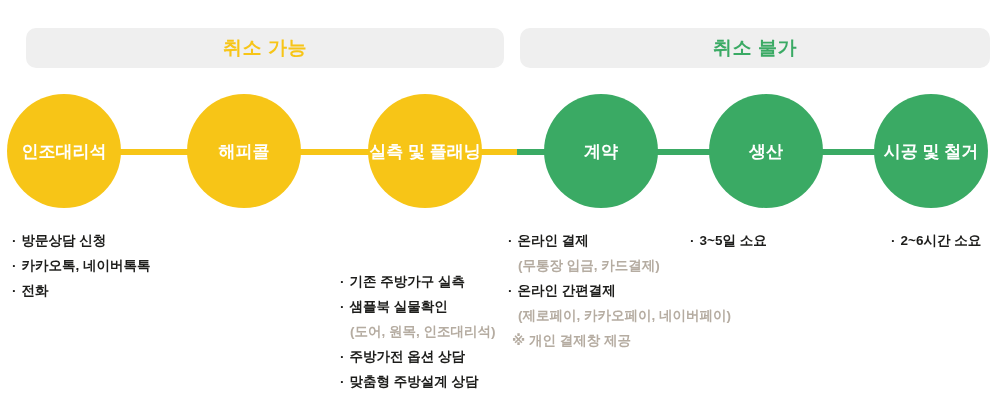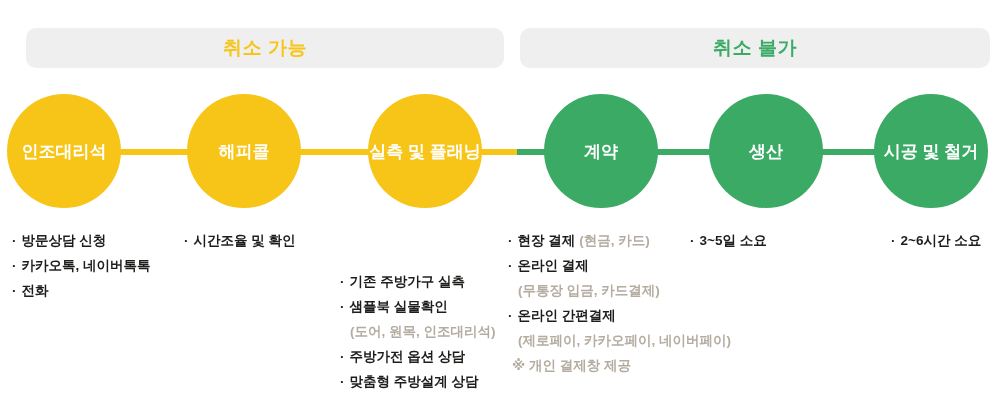--- a/index.html
+++ b/index.html
@@ -71,41 +71,37 @@
   </div>
   <ul class="list l1">
     <li><span class="dot">·</span><span>방문상담 신청</span></li>
     <li><span class="dot">·</span><span>카카오톡, 네이버톡톡</span></li>
     <li><span class="dot">·</span><span>전화</span></li>
   </ul>
 
   <div class="circle circle-y c2">
     <span>해피콜</span>
   </div>
-  <ul class="list l2">
-    <li><span class="dot">·</span><span>시간조율 및 확인</span></li>
-  </ul>
 
   <div class="circle circle-y c3">
     <span>실측 및 플래닝</span>
   </div>
   <ul class="list l3">
     <li><span class="dot">·</span><span>기존 주방가구 실측</span></li>
     <li><span class="dot">·</span><span>샘플북 실물확인</span></li>
     <li class="note"><span>(도어, 원목, 인조대리석)</span></li>
     <li><span class="dot">·</span><span>주방가전 옵션 상담</span></li>
     <li><span class="dot">·</span><span>맞춤형 주방설계 상담</span></li>
     <li><span class="dot">·</span><span>견적</span></li>
   </ul>
 
   <div class="circle circle-g c4">
     <span>계약</span>
   </div>
   <ul class="list l4">
-    <li><span class="dot">·</span><span>현장 결제</span><span class="note-inline">(현금, 카드)</span></li>
     <li><span class="dot">·</span><span>온라인 결제</span></li>
     <li class="note"><span>(무통장 입금, 카드결제)</span></li>
     <li><span class="dot">·</span><span>온라인 간편결제</span></li>
     <li class="note"><span>(제로페이, 카카오페이, 네이버페이)</span></li>
     <li class="ref"><span>※ 개인 결제창 제공</span></li>
   </ul>
 
   <div class="circle circle-g c5">
     <span>생산</span>
   </div>

